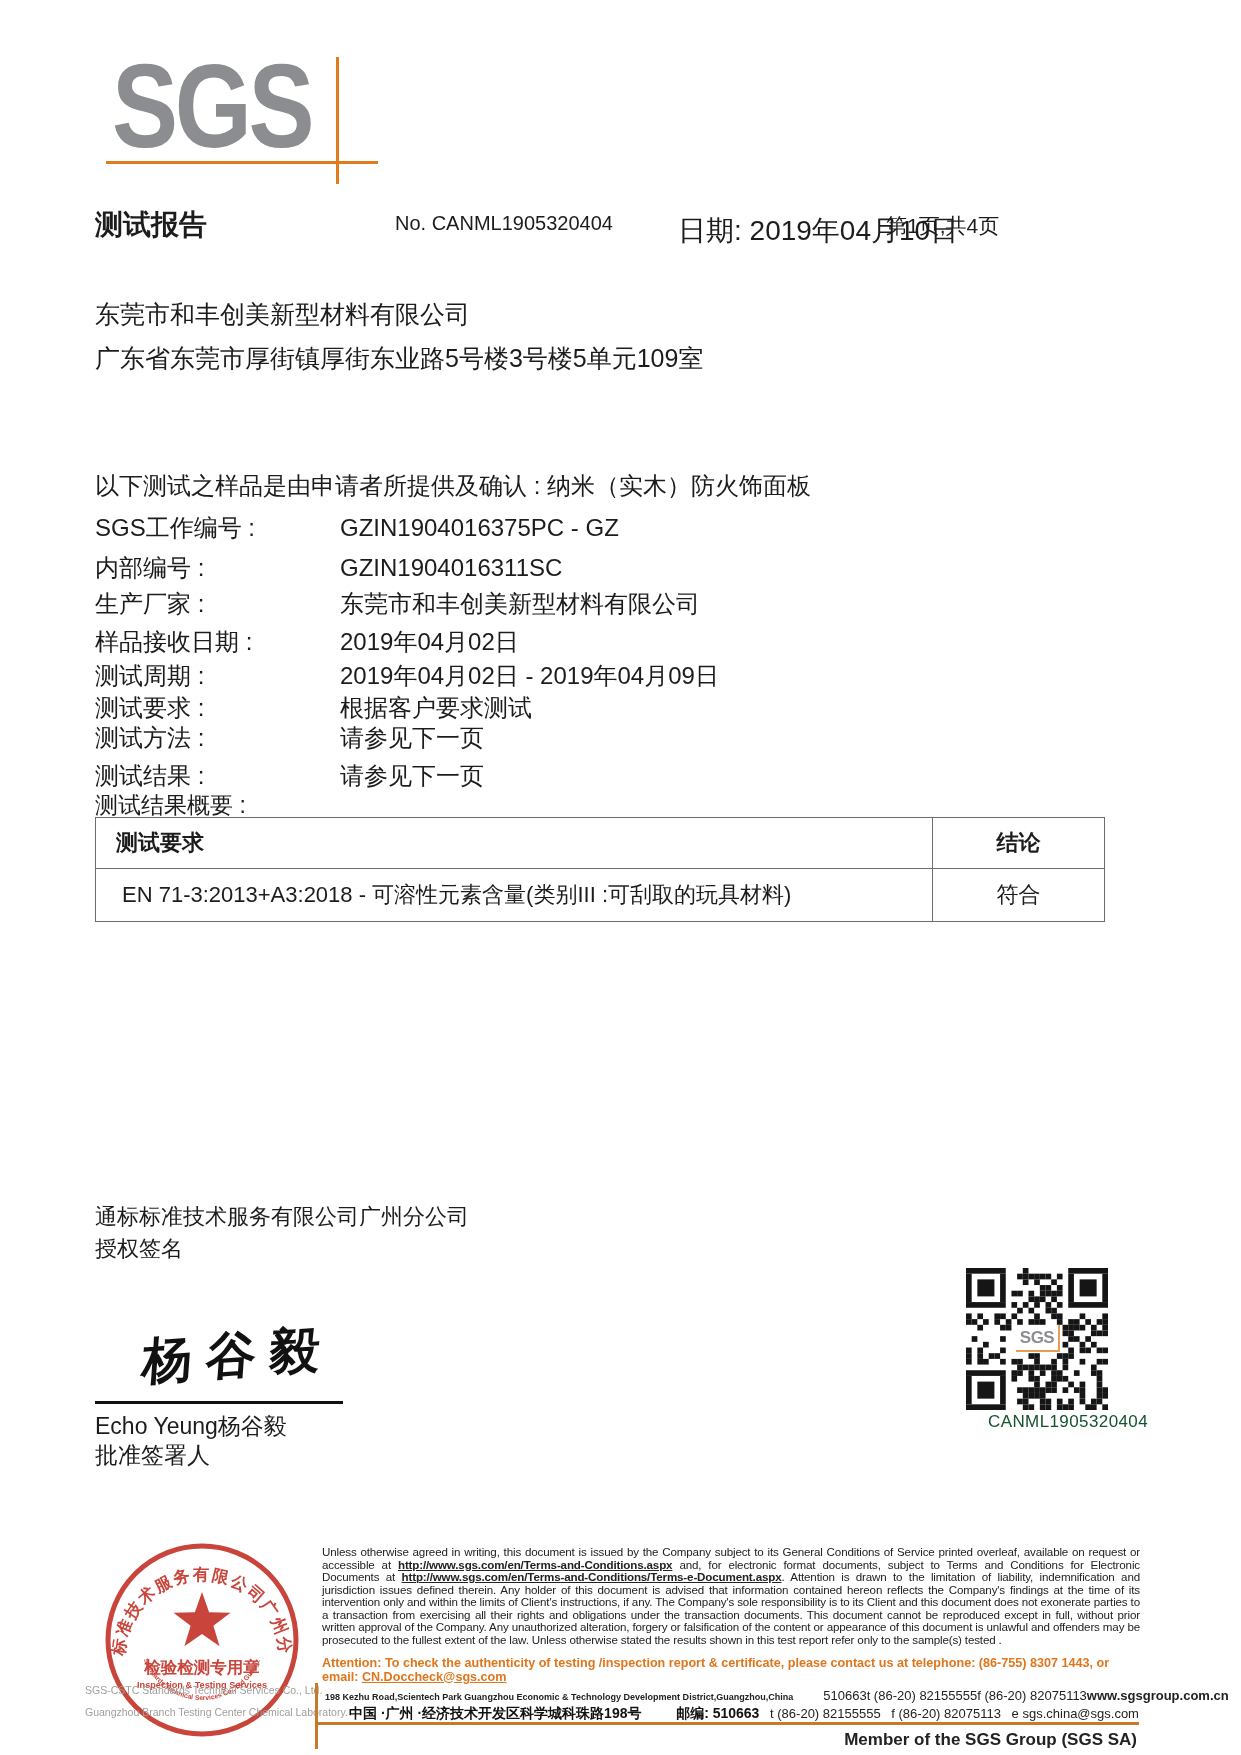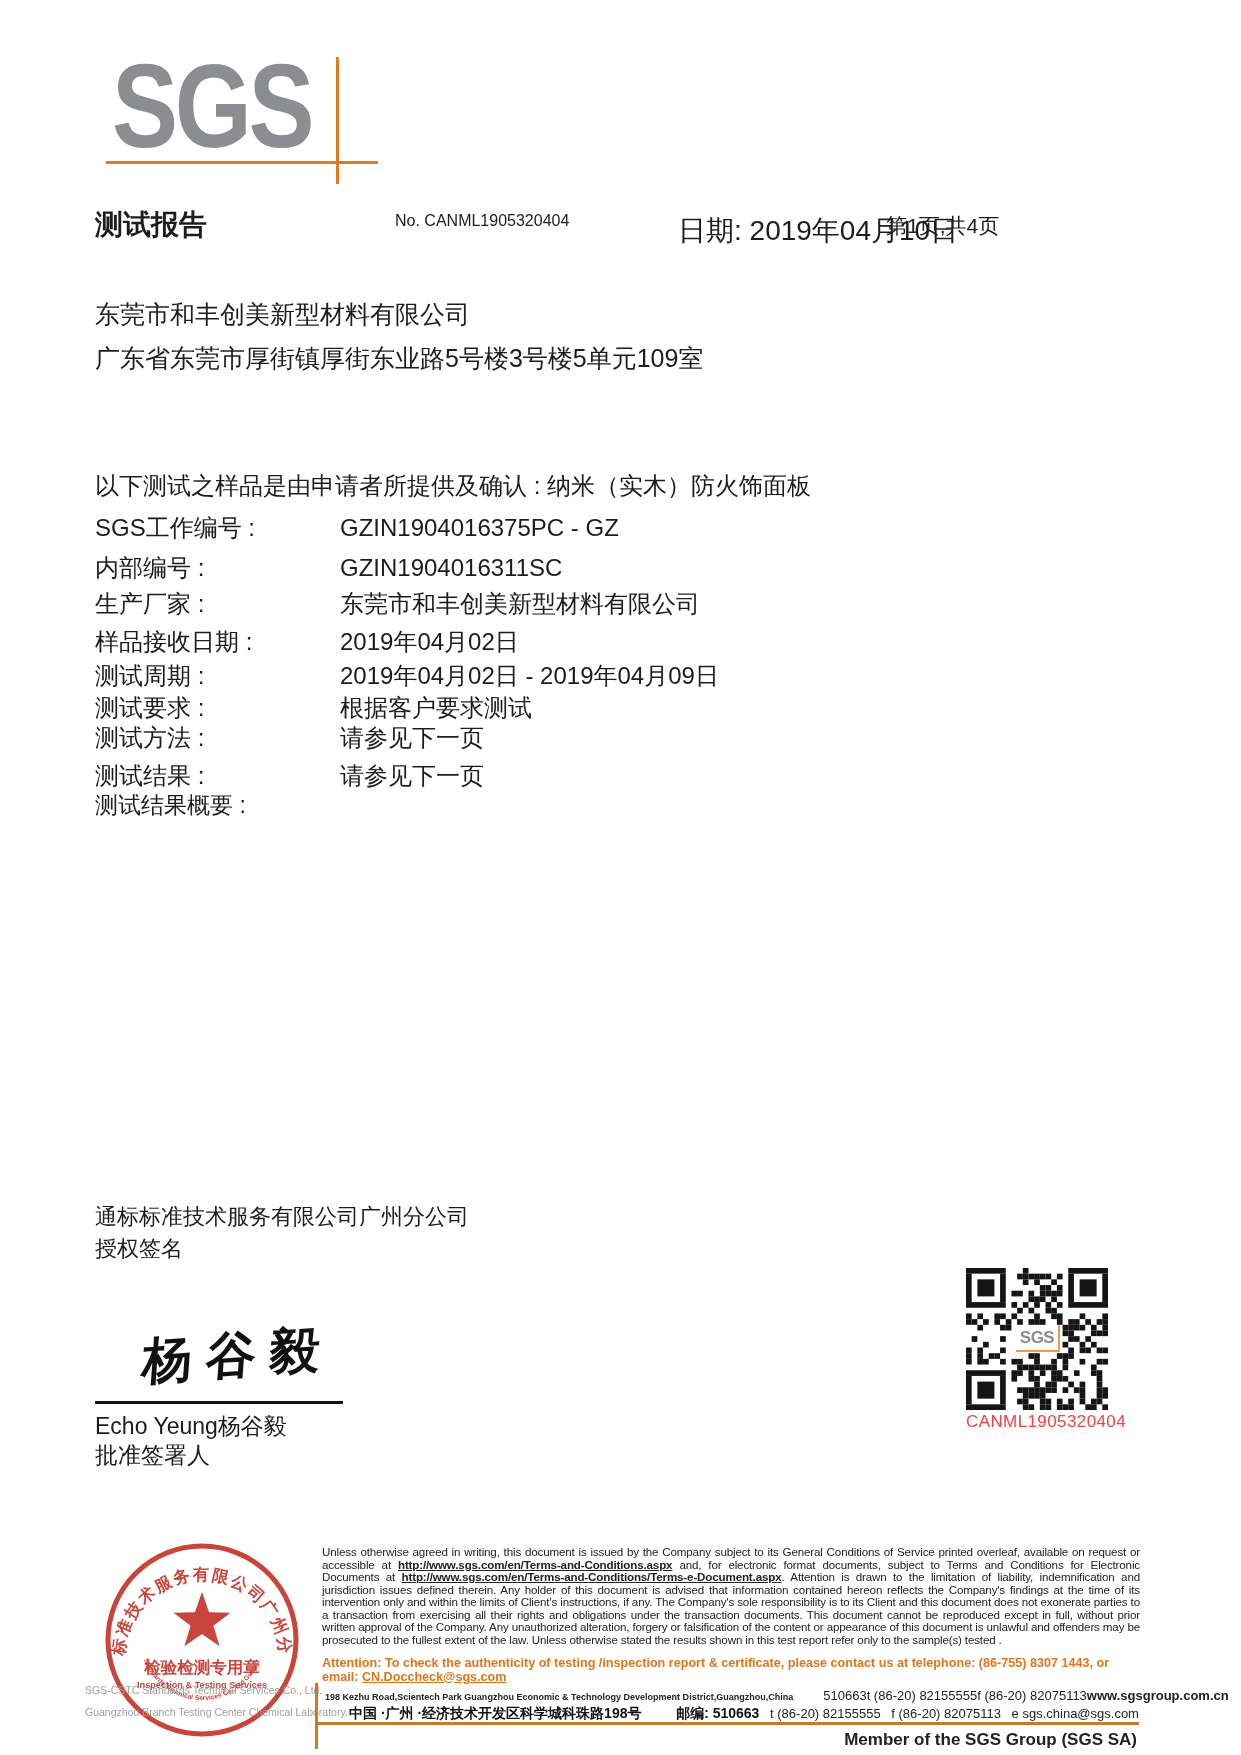--- a/index.html
+++ b/index.html
@@ -15,21 +15,21 @@
   #logo-text {
     left:112px; top:50px; font-size:118px; font-weight:bold; line-height:112px;
     color:#8b8d90; letter-spacing:-4px;
     transform:scaleX(0.84); transform-origin:left top;
   }
   #logo-hline { left:106px; top:161px; width:272px; height:3px; background:#e07b1e; }
   #logo-vline { left:336px; top:57px; width:3px; height:127px; background:#e07b1e; }
 
   
   #report-title { left:95px; top:206px; font-size:28px; font-weight:bold; }
-  #report-no    { left:395px; top:212px; font-size:16px; }
+  #report-no    { left:395px; top:212px; font-size:20px; }
   #report-date  { left:678px; top:212px; font-size:28px; }
   #report-page  { left:886px; top:212px; font-size:21px; }
 
   
   #client-name    { left:95px; top:298px; font-size:25px; }
   #client-address { left:95px; top:342px; font-size:25px; }
 
   #supersede { left:95px; top:418px; font-size:26px; font-weight:bold; }
   #sample-statement { left:95px; top:470px; font-size:24px; }
 
@@ -62,21 +62,21 @@
   #signer-title { left:95px; top:1440px; font-size:23px; }
 
   
   #qr-wrap { left:966px; top:1268px; width:142px; height:142px; background:#fff; }
   #qr-center {
     position:absolute; left:50px; top:57px; width:44px; height:27px; background:#fff;
     border-bottom:2px solid #e79b53; border-right:2px solid #e79b53;
     display:flex; align-items:center; justify-content:center;
     font-size:17px; font-weight:bold; color:#8b8d90; letter-spacing:-0.5px;
   }
-  #qr-label { left:966px; top:1412px; font-size:17px; letter-spacing:0.4px; color:#ef4444; }
+  #qr-label { left:988px; top:1412px; font-size:17px; letter-spacing:0.4px; color:#14532d; }
 
   
   #stamp { left:102px; top:1540px; width:200px; height:200px; opacity:0.92; }
 
   
   #footer-company1 { left:85px; top:1684px; font-size:10.5px; color:#a09e99; white-space:nowrap; }
   #footer-company2 { left:85px; top:1706px; font-size:10.5px; color:#a09e99; white-space:nowrap; }
 
   #legal { left:322px; top:1546px; width:818px; font-size:11.6px; line-height:12.5px;
            text-align:justify; color:#222; letter-spacing:-0.15px; }
@@ -137,20 +137,34 @@
   </div>
   <div class="frow" id="f6">
     <span class="flabel">测试方法 :</span><span class="fvalue">请参见下一页</span>
   </div>
   <div class="frow" id="f7">
     <span class="flabel">测试结果 :</span><span class="fvalue">请参见下一页</span>
   </div>
 
   <div class="abs" id="summary-label">测试结果概要 :</div>
 
+  <table class="abs" id="results-table">
+    <thead>
+      <tr>
+        <th>测试要求</th>
+        <th class="c2">结论</th>
+      </tr>
+    </thead>
+    <tbody>
+      <tr>
+        <td>EN 71-3:2013+A3:2018 - 可溶性元素含量(类别III :可刮取的玩具材料)</td>
+        <td class="c2">符合</td>
+      </tr>
+    </tbody>
+  </table>
 
   <div class="abs" id="sign-company">通标标准技术服务有限公司广州分公司</div>
   <div class="abs" id="sign-auth">授权签名</div>
   <div class="abs" id="signature">杨谷毅</div>
   <div class="abs" id="sign-line"></div>
   <div class="abs" id="signer-name">Echo Yeung杨谷毅</div>
   <div class="abs" id="signer-title">批准签署人</div>
 
   <div class="abs" id="qr-wrap">
     <svg id="qr-svg" width="142" height="142" viewBox="0 0 142 142">

